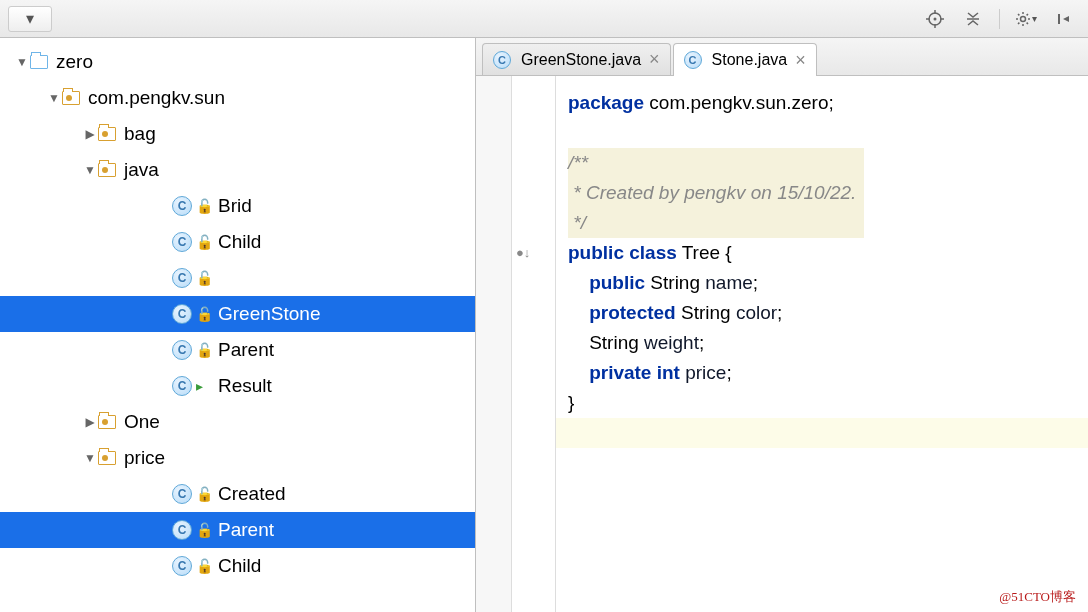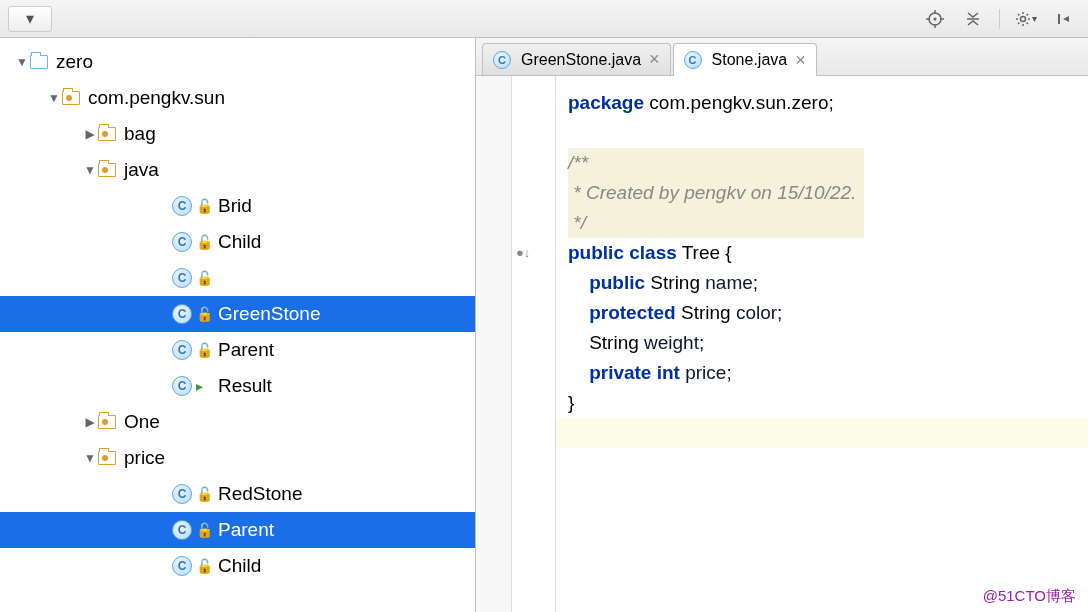--- a/index.html
+++ b/index.html
@@ -34,21 +34,21 @@
 .gutter { width: 44px; background: #fff; border-right: 1px solid #ddd; position: relative; }
 .gutter-left { width: 36px; background: #f7f7f7; border-right: 1px solid #ddd; }
 .marker { position: absolute; left: 4px; font-size: 13px; color: #888; }
 .code { flex: 1; padding: 12px 0 0 12px; position: relative; }
 .docblock { background: #f5f2dc; display: inline-block; padding: 0 8px 0 0; }
 .highlight-line { position: absolute; left: 0; right: 0; height: 30px; background: #fdfce8; z-index: 0; }
 .code pre { position: relative; z-index: 1; }
 .kw { color: #0030a0; font-weight: bold; }
 .doc { color: #888; font-style: italic; }
 .field { color: #0f172a; margin-top: 20px; }
-.watermark { position: absolute; right: 12px; bottom: 6px; color: #a21caf; font-size: 15px; }
+.watermark { position: absolute; right: 12px; bottom: 6px; color: #b91c1c; font-size: 13px; font-family: Liberation Serif, serif; }
 </style>
 </head>
 <body>
 
 <div class="toolbar">
   <div class="tbtn wide">
       <span>▾</span>
     </div>
   <div class="spacer"></div>
   <div class="tbtn">
@@ -140,21 +140,21 @@
       <span class="label">One</span>
     </div>
     <div class="node" style="padding-left:82px;">
       <span class="arrow">▼</span>
       <span class="pkg-icon"></span>
       <span class="label">price</span>
     </div>
     <div class="node" style="padding-left:172px;">
       <span class="class-icon">C</span>
       <span class="lock-icon">🔓</span>
-      <span class="label">RedStone</span>
+      <span class="label">Created</span>
     </div>
     <div class="node selected" style="padding-left:172px;">
       <span class="class-icon">C</span>
       <span class="lock-icon">🔓</span>
       <span class="label">Parent</span>
     </div>
     <div class="node" style="padding-left:172px;">
       <span class="class-icon">C</span>
       <span class="lock-icon">🔓</span>
       <span class="label">Child</span>

